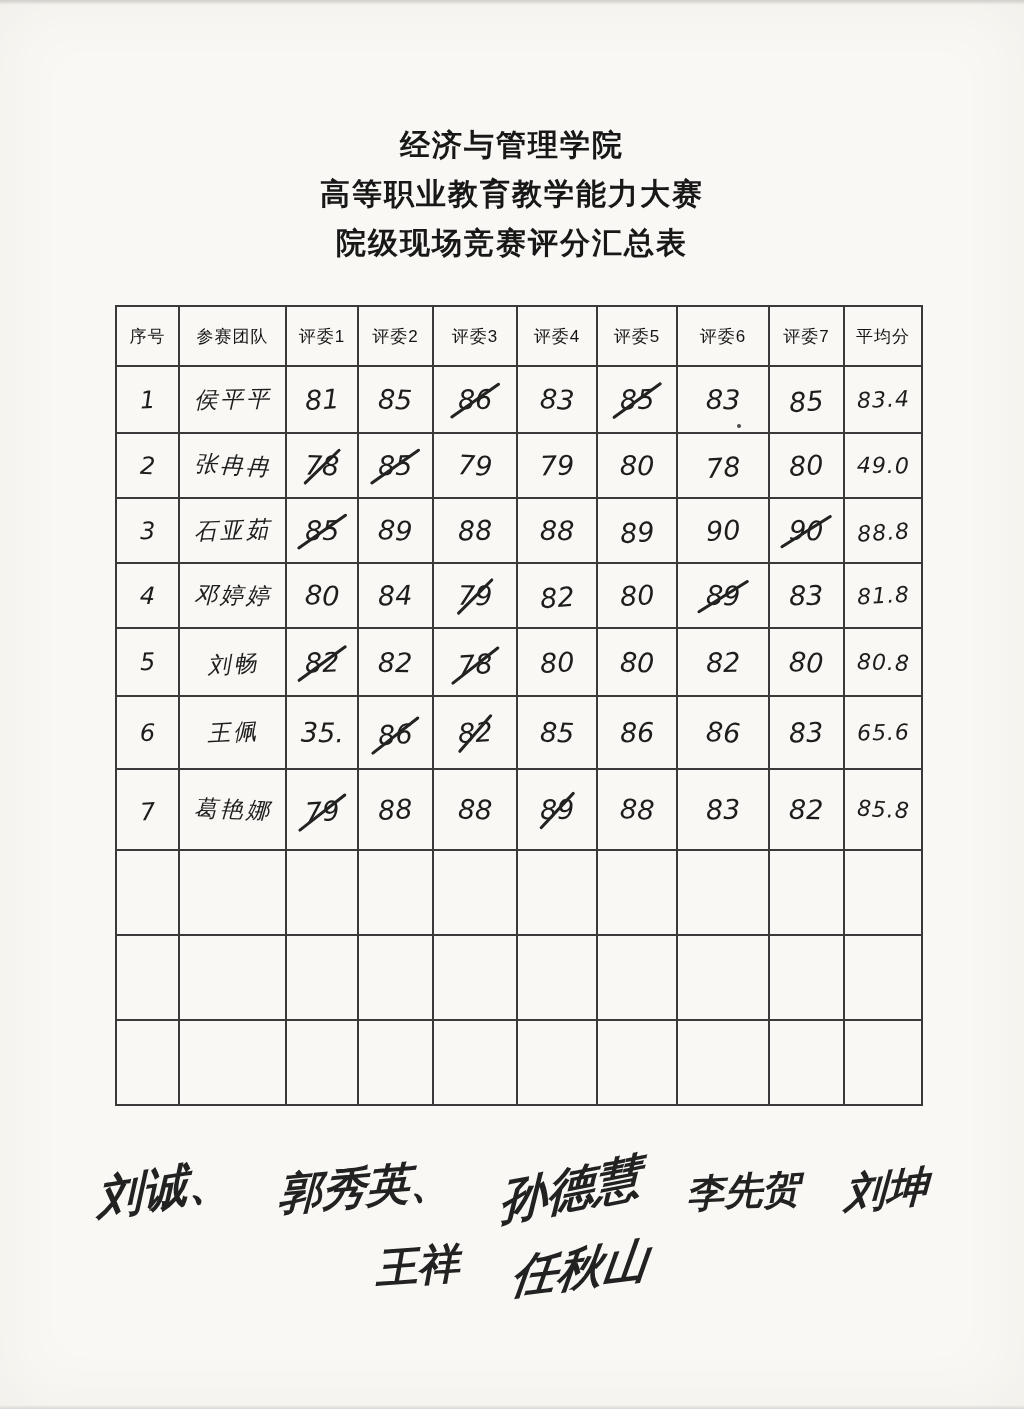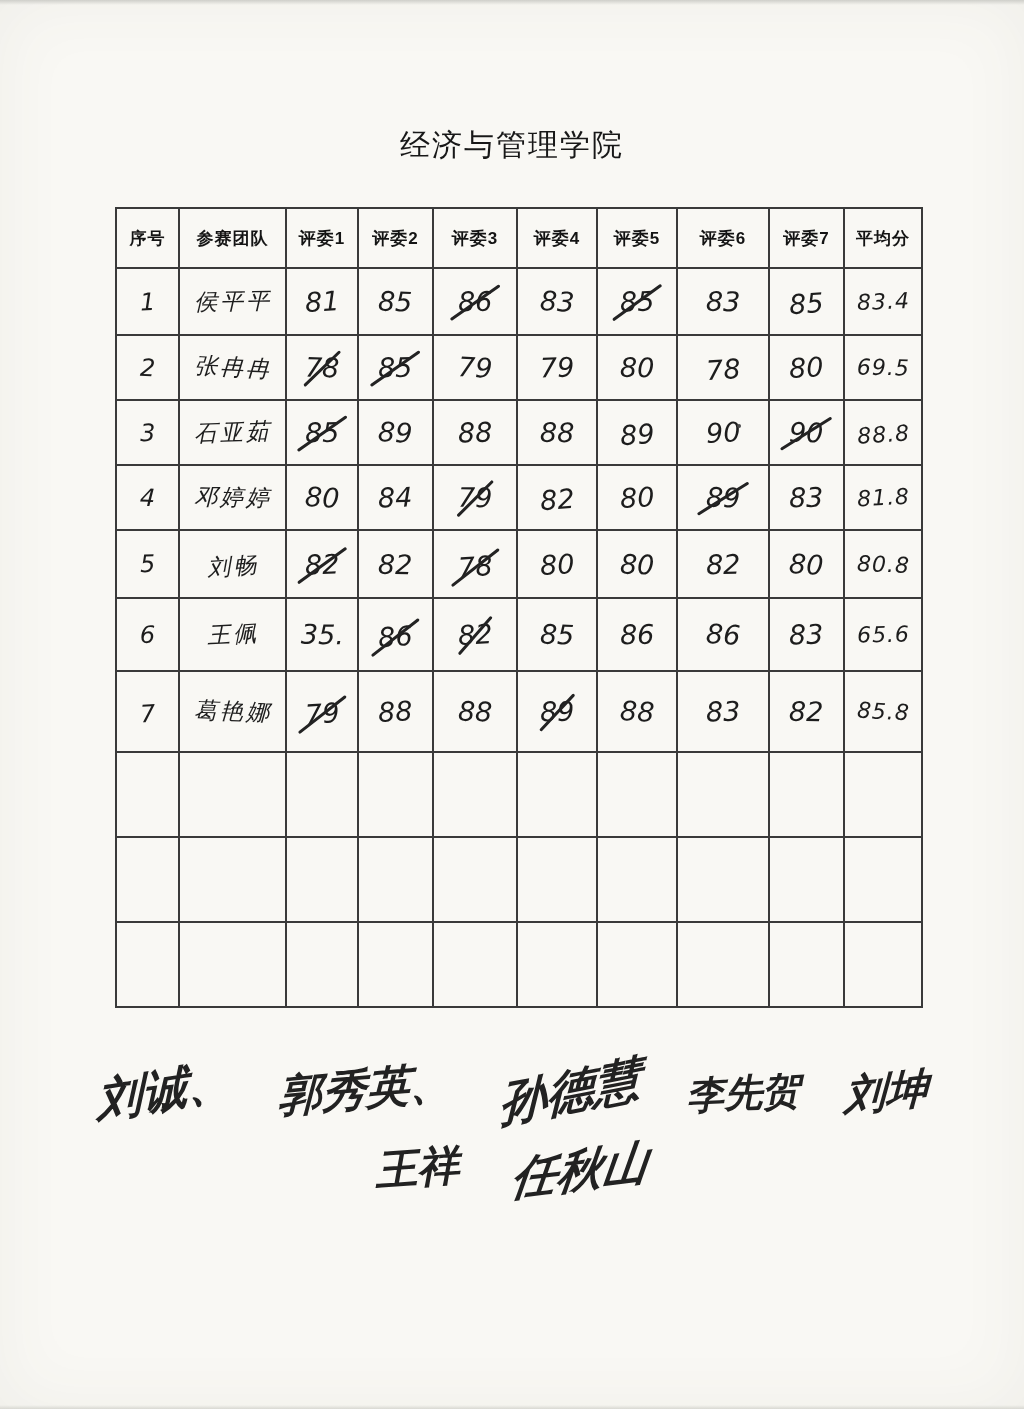--- a/index.html
+++ b/index.html
@@ -11,37 +11,37 @@
     color:#1c1c1c;
   }
   .page::before{content:"";position:absolute;top:0;left:0;right:0;height:5px;
     background:linear-gradient(#cfcfca,rgba(207,207,202,0));}
   .page::after{content:"";position:absolute;bottom:0;left:0;right:0;height:4px;
     background:linear-gradient(rgba(200,200,195,0),#d8d8d2);}
 
   
   .titles{padding-top:120px;text-align:center;}
   .title-line{
-    font-size:30px;font-weight:normal;line-height:49px;margin:0;
+    font-size:30px;font-weight:bold;line-height:49px;margin:0;
     letter-spacing:2px;color:#181818;
     font-family:"Liberation Sans","DejaVu Sans",sans-serif;
   }
 
   
   table.score-table{
     border-collapse:collapse;table-layout:fixed;
     margin:38px 0 0 115px;width:806px;
     background:transparent;
   }
   .score-table th,.score-table td{
     border:2px solid #3a3a3a;text-align:center;vertical-align:middle;
     padding:0;overflow:visible;
   }
   .score-table thead tr{height:60px;}
-  .score-table th{font-size:17px;font-weight:bold;color:#141414;letter-spacing:1px;}
+  .score-table th{font-size:17px;font-weight:normal;color:#141414;letter-spacing:1px;}
 
   
   .hw{
     font-family:"DejaVu Sans",sans-serif;font-style:italic;color:#1d1d1d;
     display:inline-block;
   }
   .no{font-size:24px;}
   .team{font-size:23px;letter-spacing:3px;white-space:nowrap;}
   .score{font-size:27px;}
   .avg{font-size:22px;letter-spacing:1px;}
@@ -80,20 +80,22 @@
   .sig-line-2 .sig:nth-child(1){transform:rotate(-4deg);}
   .sig-line-2 .sig:nth-child(2){transform:rotate(-7deg) skewX(-14deg);font-size:46px;}
 </style>
 </head>
 <body>
 
 <div class="page">
 
   <div class="titles">
     <p class="title-line">经济与管理学院</p>
+    <p class="title-line">高等职业教育教学能力大赛</p>
+    <p class="title-line">院级现场竞赛评分汇总表</p>
   </div>
 
   <table class="score-table">
     <colgroup>
       <col style="width:63px">
         <col style="width:107px">
         <col style="width:72px">
       <col style="width:75px">
         <col style="width:84px">
         <col style="width:80px">
@@ -132,21 +134,21 @@
         <tr style="height: 65px;">
           <td><span class="hw no r1">2</span></td>
           <td><span class="hw team r3">张冉冉</span></td>
           <td><span class="hw score r1 struck alt">78</span></td>
           <td><span class="hw score r2 struck main">85</span></td>
           <td><span class="hw score r3">79</span></td>
           <td><span class="hw score r4">79</span></td>
           <td><span class="hw score r5">80</span></td>
           <td><span class="hw score r6">78</span></td>
           <td><span class="hw score r0">80</span></td>
-          <td><span class="hw avg r5">69.5</span></td>
+          <td><span class="hw avg r5">49.0</span></td>
         </tr>
         <tr style="height: 65px;">
           <td><span class="hw no r2">3</span></td>
           <td><span class="hw team r4">石亚茹</span></td>
           <td><span class="hw score r2 struck main">85</span></td>
           <td><span class="hw score r3">89</span></td>
           <td><span class="hw score r4">88</span></td>
           <td><span class="hw score r5">88</span></td>
           <td><span class="hw score r6">89</span></td>
           <td><span class="hw score r0">90</span></td>

